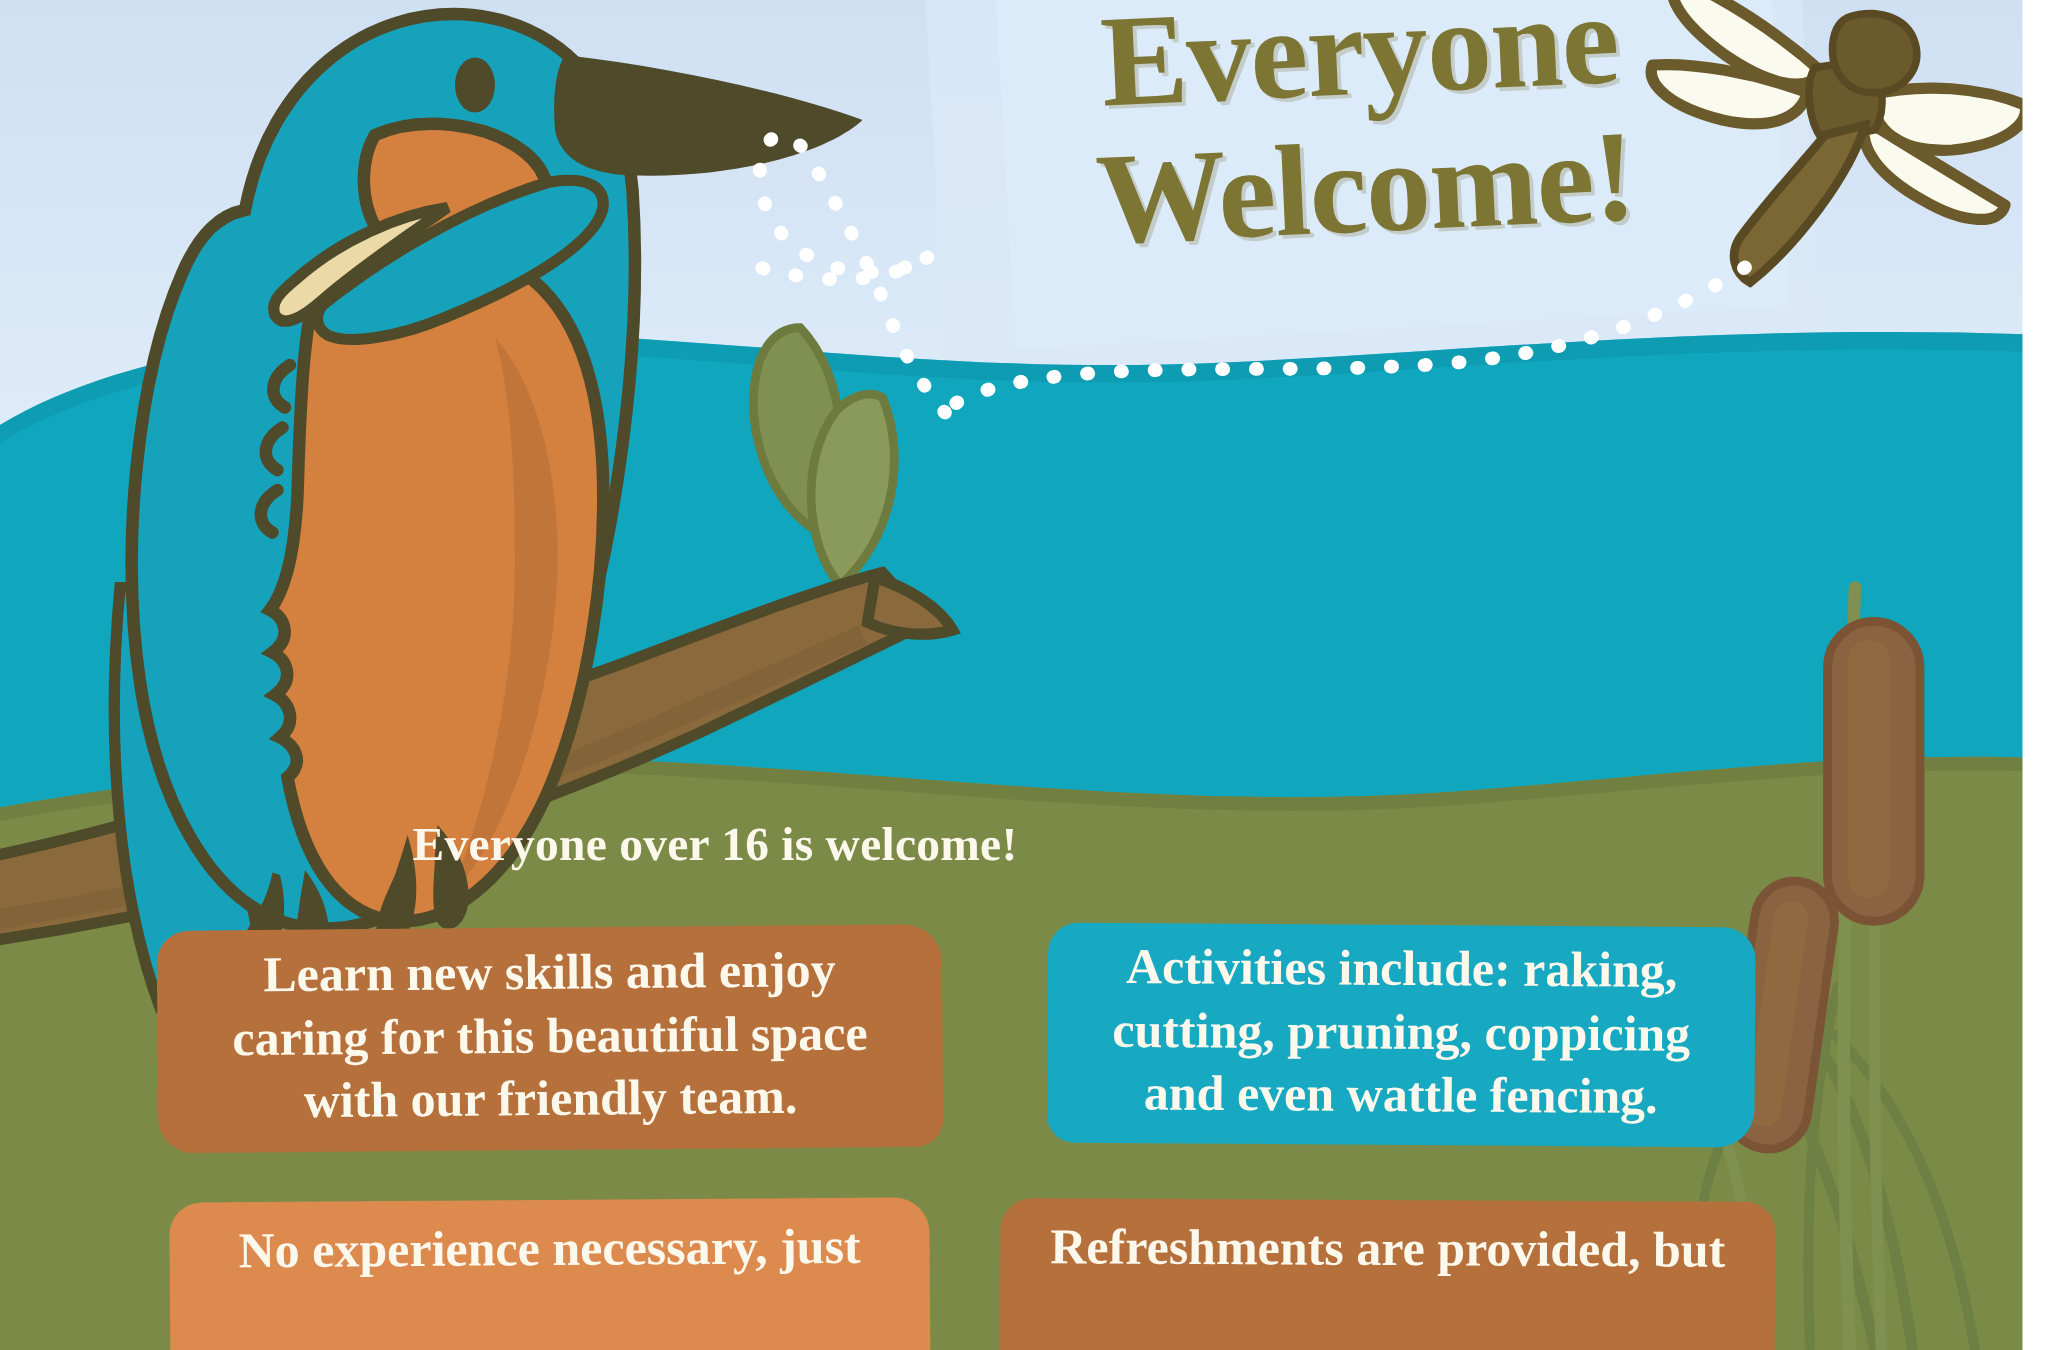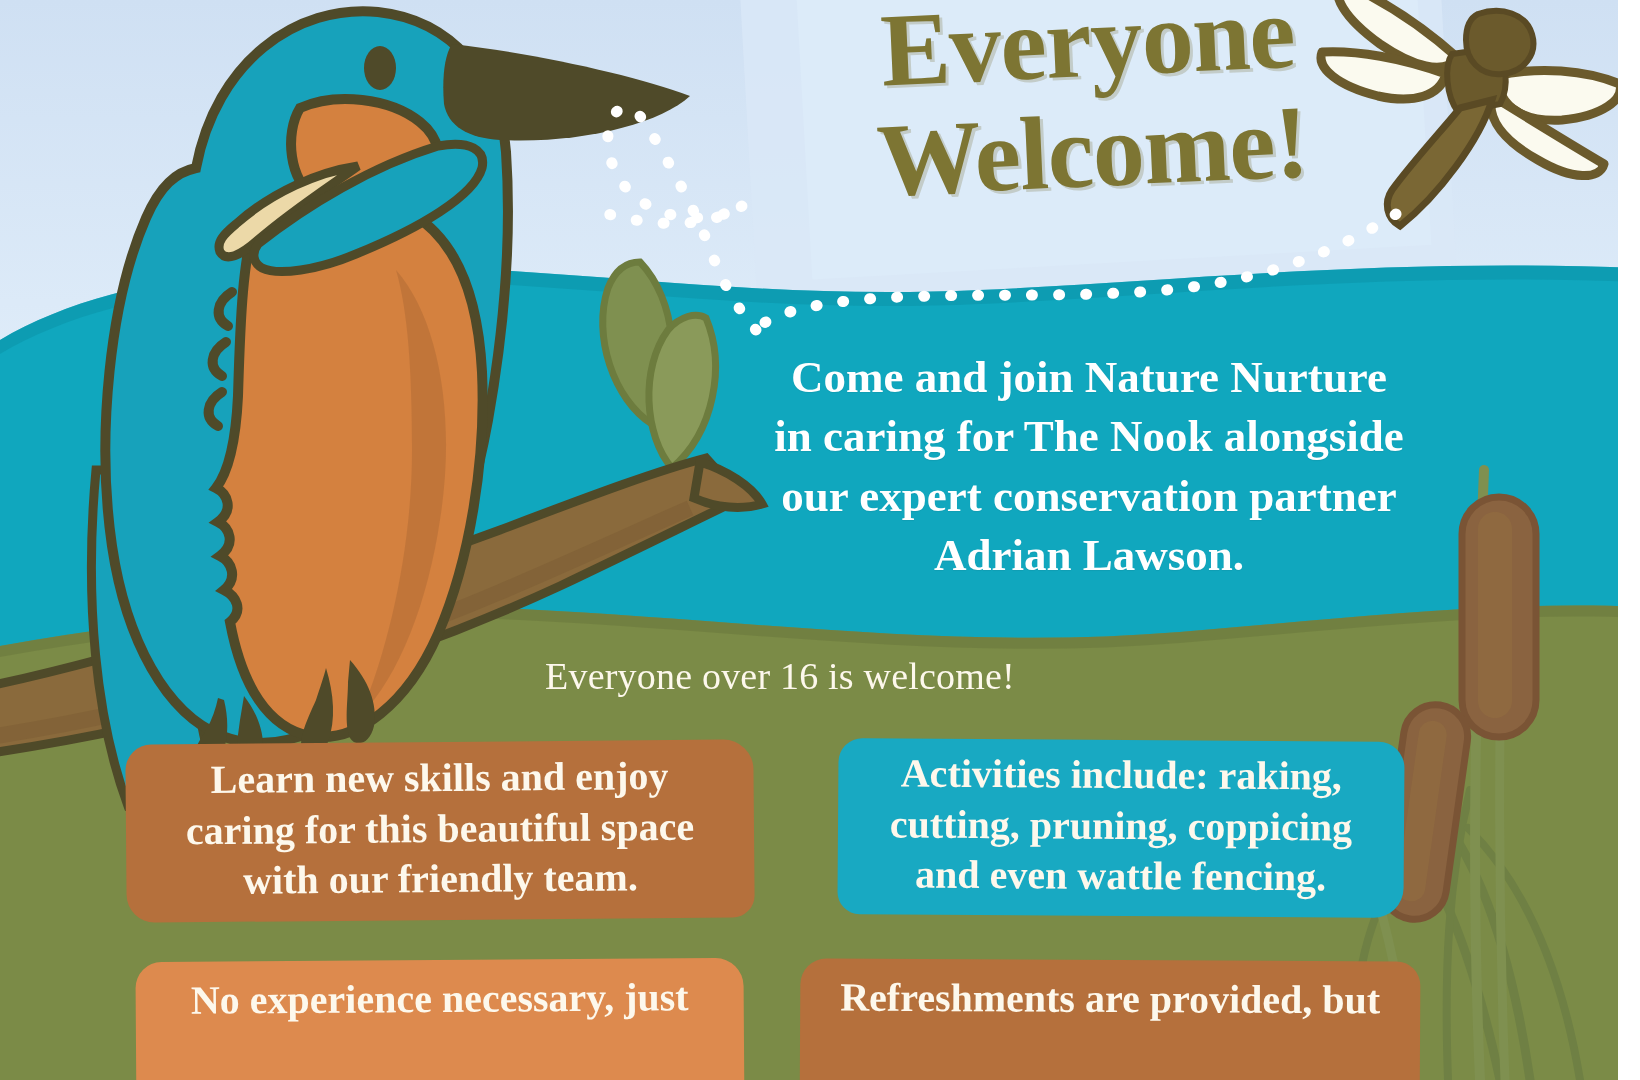--- a/index.html
+++ b/index.html
@@ -80,24 +80,23 @@
     z-index: 30;
     text-shadow: 0 1px 1px rgba(0,0,0,.06);
   }
   .intro span { display: block; }
 
   
   .subline {
     position: absolute;
     left: 330px; top: 654px;
     width: 900px;
-    text-align: center;
     color: #fdf8ec;
     font-size: 38px;
-    font-weight: normal;
+    font-weight: bold;
     letter-spacing: .2px;
     z-index: 30;
   }
 
   
   .callout {
     position: absolute;
     box-sizing: border-box;
     color: #fdf8ec;
     font-weight: bold;
@@ -296,26 +295,20 @@
       <path d="M742,206 C716,222 684,226 648,222
                C620,218 604,214 594,208"></path>
     </g>
   </svg>
 
   <div class="headline">
     <span class="l1">Everyone</span>
     <span class="l2">Welcome!</span>
   </div>
 
-  <div class="intro">
-    <span>Come and join Nature Nurture</span>
-    <span>in caring for The Nook alongside</span>
-    <span>our expert conservation partner</span>
-    <span>Adrian Lawson.</span>
-  </div>
 
   <div class="subline">Everyone over 16 is welcome!</div>
 
   <div class="callout box-skills">
     <span>
       <span>Learn new skills and enjoy</span>
       <span>caring for this beautiful space</span>
       <span>with our friendly team.</span>
     </span>
   </div>

